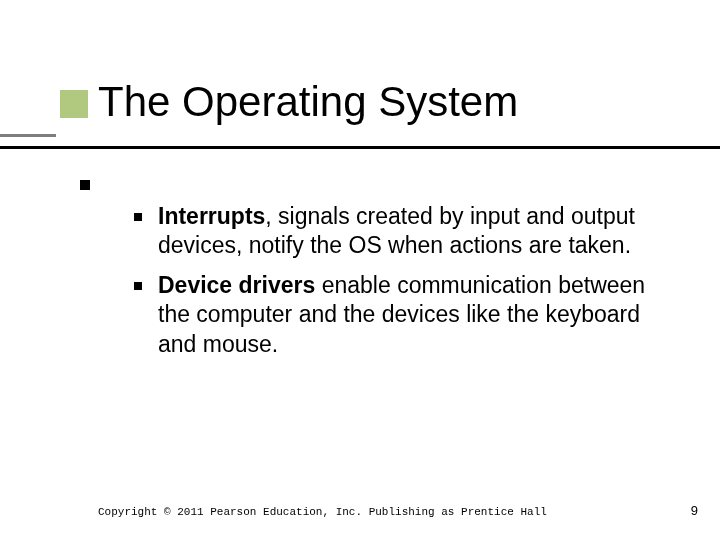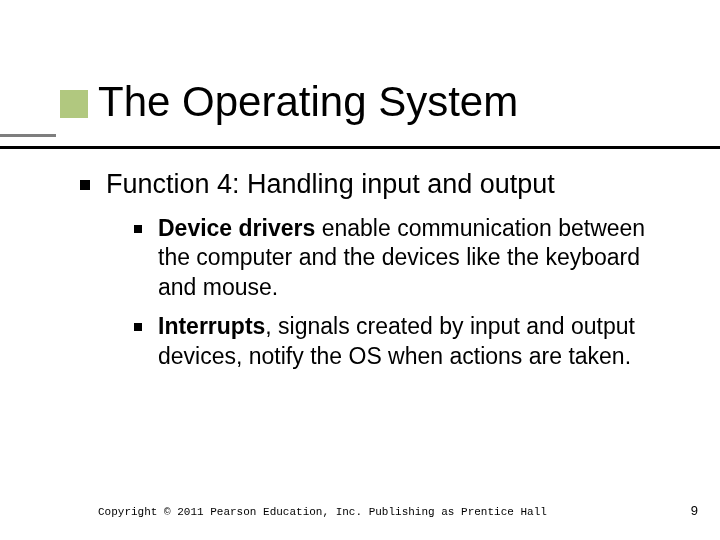--- a/index.html
+++ b/index.html
@@ -127,33 +127,32 @@
     <div class="square"></div>
     <div class="line1"></div>
     <div class="line2"></div>
   </div>
 
   <div class="title">The Operating System</div>
 
   <div class="body">
     <div class="lvl1">
       <div class="bullet"></div>
-      <div class="text">Function 4: Handling input and output</div>
     </div>
     <div class="lvl2-container">
       <div class="lvl2">
         <div class="bullet"></div>
         <div class="text">
-          <span class="bold">Device drivers</span><span> enable communication between the computer and the devices like the keyboard and mouse.</span>
+          <span class="bold">Interrupts</span><span>, signals created by input and output devices, notify the OS when actions are taken.</span>
         </div>
       </div>
       <div class="lvl2">
         <div class="bullet"></div>
         <div class="text">
-          <span class="bold">Interrupts</span><span>, signals created by input and output devices, notify the OS when actions are taken.</span>
+          <span class="bold">Device drivers</span><span> enable communication between the computer and the devices like the keyboard and mouse.</span>
         </div>
       </div>
     </div>
   </div>
 
   <div class="footer">Copyright © 2011 Pearson Education, Inc. Publishing as Prentice Hall</div>
   <div class="pagenum">9</div>
 </div>
 
 </body></html>

